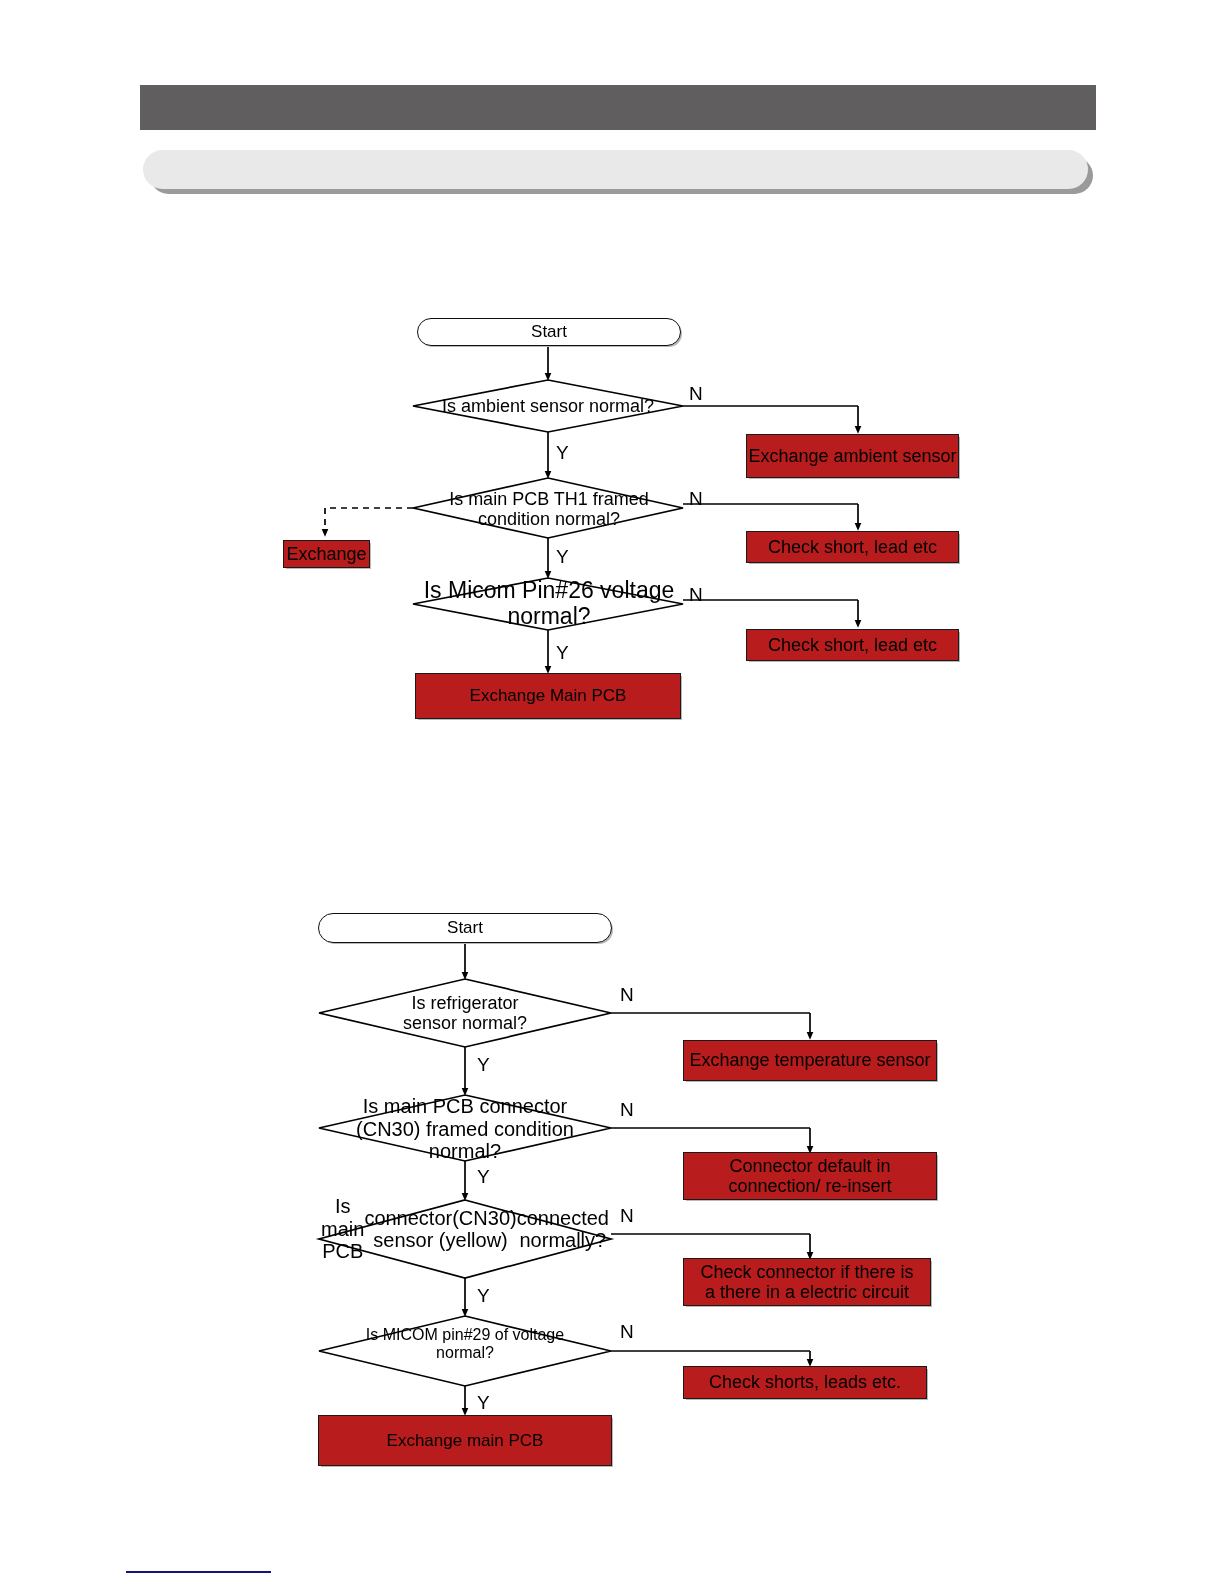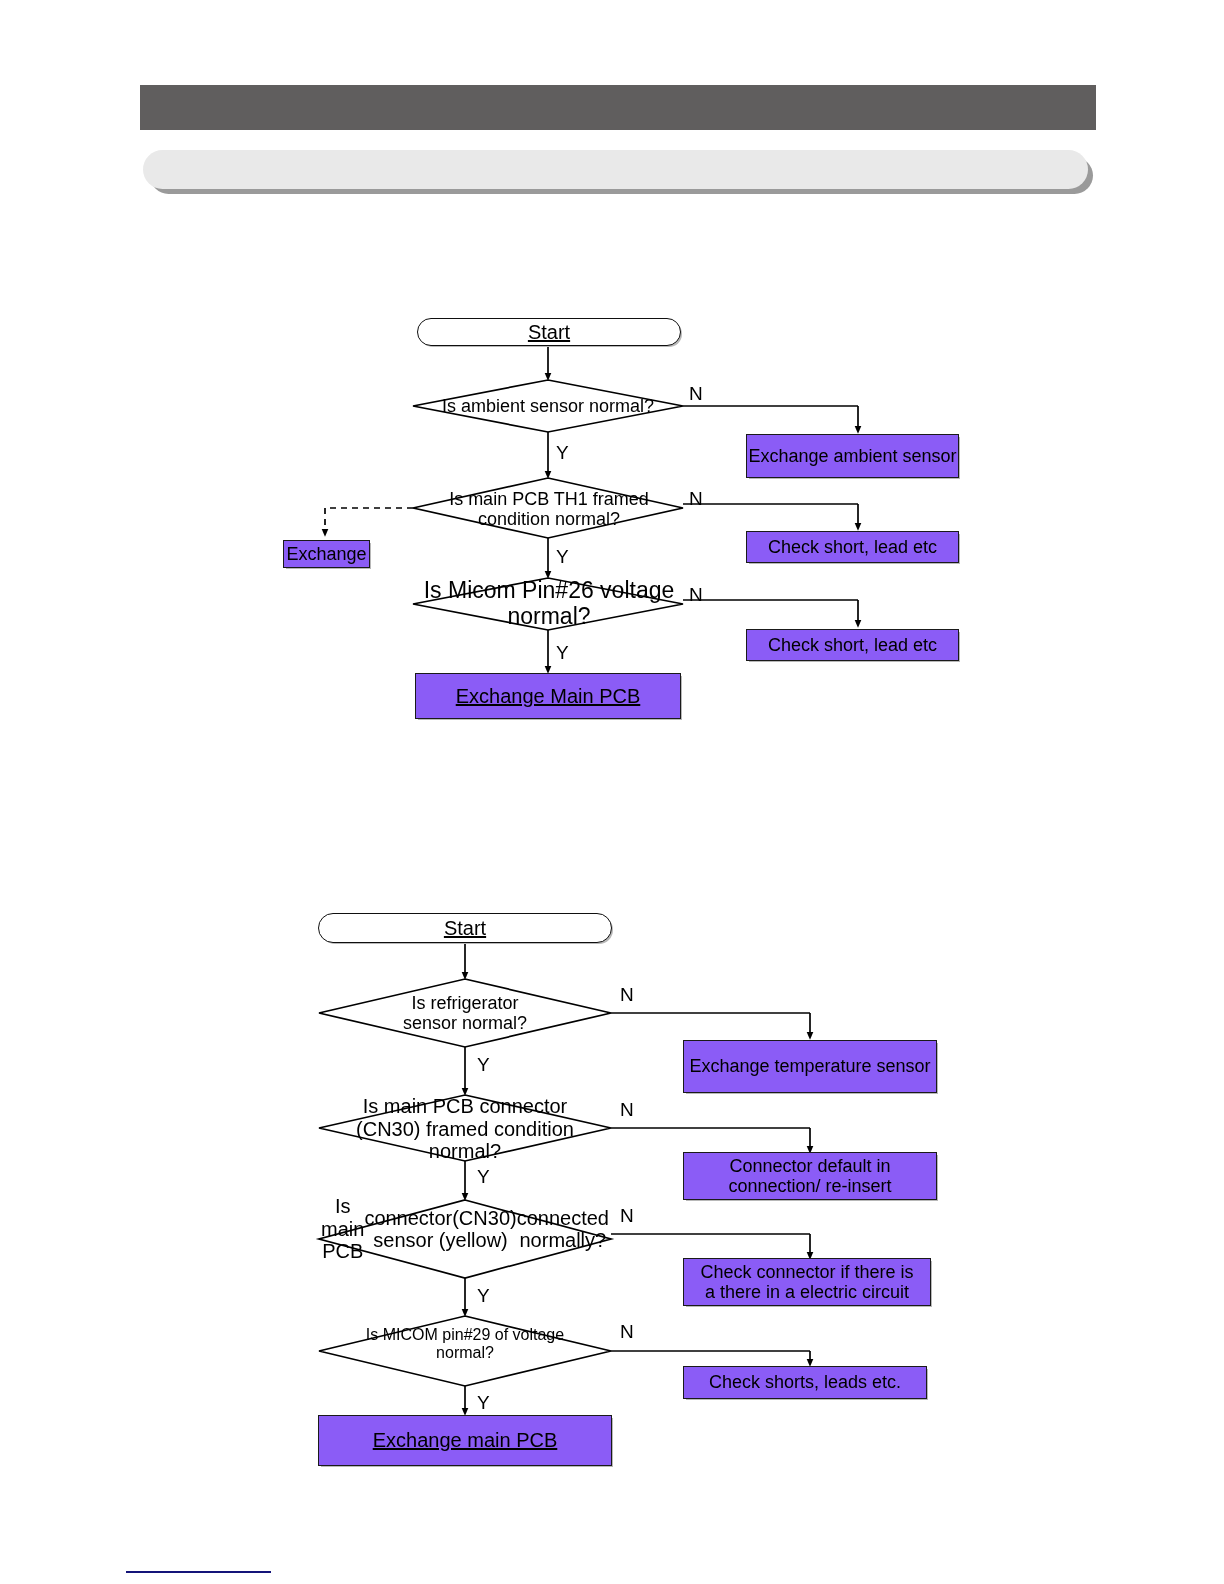--- a/index.html
+++ b/index.html
@@ -64,21 +64,21 @@
     box-sizing: border-box;
     display: flex;
     align-items: center;
     justify-content: center;
     text-align: center;
     line-height: 1.12;
     color: #000;
   }
   .node-rect {
     border: 1.6px solid #1a1a1a;
-    background: #8b5cf6;
+    background: #b91c1c;
     box-shadow: 2px 2px 0 -1px #b8b8b8;
   }
   .node-capsule {
     border: 1.8px solid #0f0f0f;
     background: #ffffff;
     border-radius: 999px;
     box-shadow: 2px 2px 0 -1px #b8b8b8;
   }
   .node-diamond-label {
     background: transparent;
@@ -88,21 +88,21 @@
 
   .edge-label {
     position: absolute;
     font-size: 19px;
     color: #000;
     line-height: 1;
   }
 
   
   .fs-18 { font-size: 18px; }
-  .fs-19 { font-size: 20px; text-decoration: underline; }
+  .fs-19 { font-size: 17px; }
   .fs-17 { font-size: 23px; }
   .fs-15 { font-size: 20px; }
   .fs-16 { font-size: 16px; }
 </style>
 </head>
 <body>
 
 <div class="header-bar-dark"></div>
 <div class="header-bar-light"></div>
 <div class="footer-rule"></div>
@@ -229,21 +229,21 @@
   <span>Is main PCB</span>
   <span>connector(CN30) sensor (yellow)</span>
   <span>connected normally?</span>
 </div>
 
 <div class="node node-diamond-label fs-16" style="left:336px; top:1324px; width:258px; height:40px; flex-direction:column;">
   <span>Is MICOM pin#29 of voltage</span>
   <span>normal?</span>
 </div>
 
-<div class="node node-rect fs-18" style="left:683px; top:1040px; width:254px; height:53px;">
+<div class="node node-rect fs-18" style="left:683px; top:1040px; width:254px; height:41px;">
   <span>Exchange temperature sensor</span>
 </div>
 
 <div class="node node-rect fs-18" style="left:683px; top:1152px; width:254px; height:48px; flex-direction:column;">
   <span>Connector default in</span>
   <span>connection/ re-insert</span>
 </div>
 
 <div class="node node-rect fs-18" style="left:683px; top:1258px; width:248px; height:48px; flex-direction:column;">
   <span>Check connector if there is</span>

